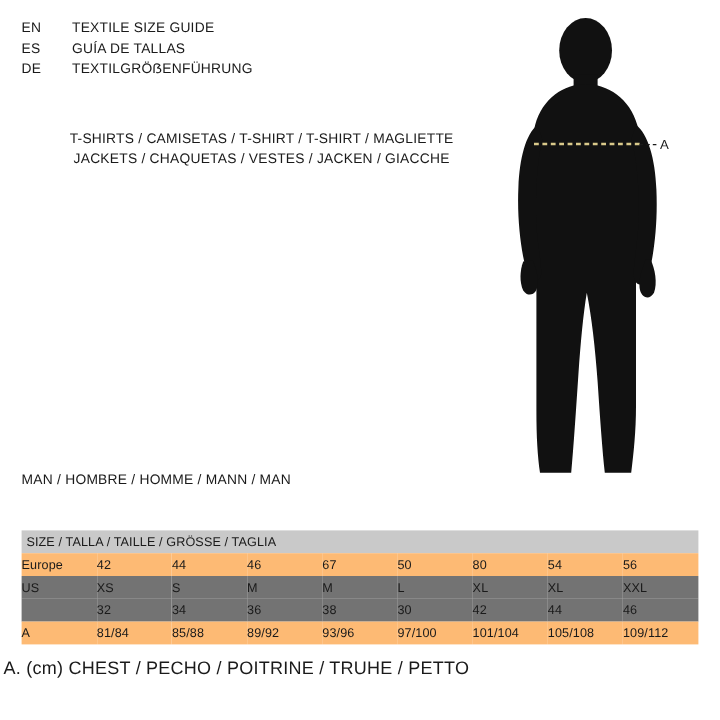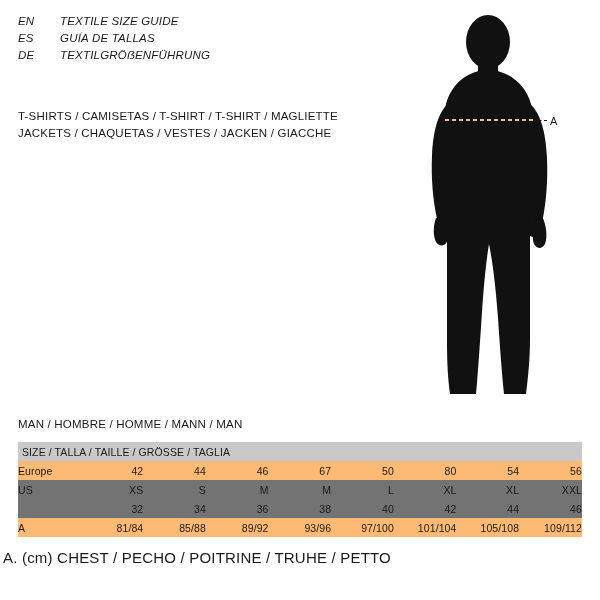--- a/index.html
+++ b/index.html
@@ -24,25 +24,24 @@
 
   
   .lang-block {
     position: absolute;
     left: 18px;
     top: 15px;
     width: 360px;
   }
   .lang-row {
     display: flex;
-    align-items: flex-start;
+    align-items: center;
     height: 17px;
     font-size: 11.5px;
     letter-spacing: 0.2px;
-    font-style: italic;
   }
   .lang-code {
     width: 42px;
     flex: 0 0 42px;
     color: #1a1a1a;
   }
   .lang-text {
     color: #1a1a1a;
     white-space: nowrap;
   }
@@ -52,20 +51,21 @@
     position: absolute;
     left: 18px;
     top: 110px;
     width: 400px;
   }
   .cat-line {
     font-size: 11.5px;
     letter-spacing: 0.2px;
     height: 17px;
     white-space: nowrap;
+    text-align: center;
   }
 
   
   .figure-wrap {
     position: absolute;
     left: 400px;
     top: 12px;
     width: 190px;
     height: 390px;
   }
@@ -85,21 +85,21 @@
     left: 133px;
     top: 108px;
     width: 14px;
     border-top: 1px dashed #1a1a1a;
   }
 
   
   .man-title {
     position: absolute;
     left: 18px;
-    top: 418px;
+    top: 394px;
     font-size: 11.5px;
     letter-spacing: 0.2px;
     font-weight: normal;
   }
   table.size-table {
     position: absolute;
     left: 18px;
     top: 442px;
     width: 564px;
     border-collapse: collapse;
@@ -123,21 +123,21 @@
   }
   tr.row-plain td {
     background: #fdba74;
   }
   td.col-label {
     width: 88px;
     padding-left: 4px;
   }
   td.cell {
     width: 68px;
-    text-align: right;
+    text-align: left;
     padding-left: 2px;
   }
   .head-row td.col-label {
     padding-left: 4px;
   }
 
   .footnote {
     position: absolute;
     left: 3px;
     top: 549px;
@@ -252,21 +252,21 @@
         <td class="cell">XL</td>
         <td class="cell">XXL</td>
       </tr>
 
       <tr class="row-shade">
         <td class="col-label"></td>
         <td class="cell">32</td>
         <td class="cell">34</td>
         <td class="cell">36</td>
         <td class="cell">38</td>
-        <td class="cell">40</td>
+        <td class="cell">30</td>
         <td class="cell">42</td>
         <td class="cell">44</td>
         <td class="cell">46</td>
       </tr>
 
       <tr class="row-plain">
         <td class="col-label">A</td>
         <td class="cell">81/84</td>
         <td class="cell">85/88</td>
         <td class="cell">89/92</td>

